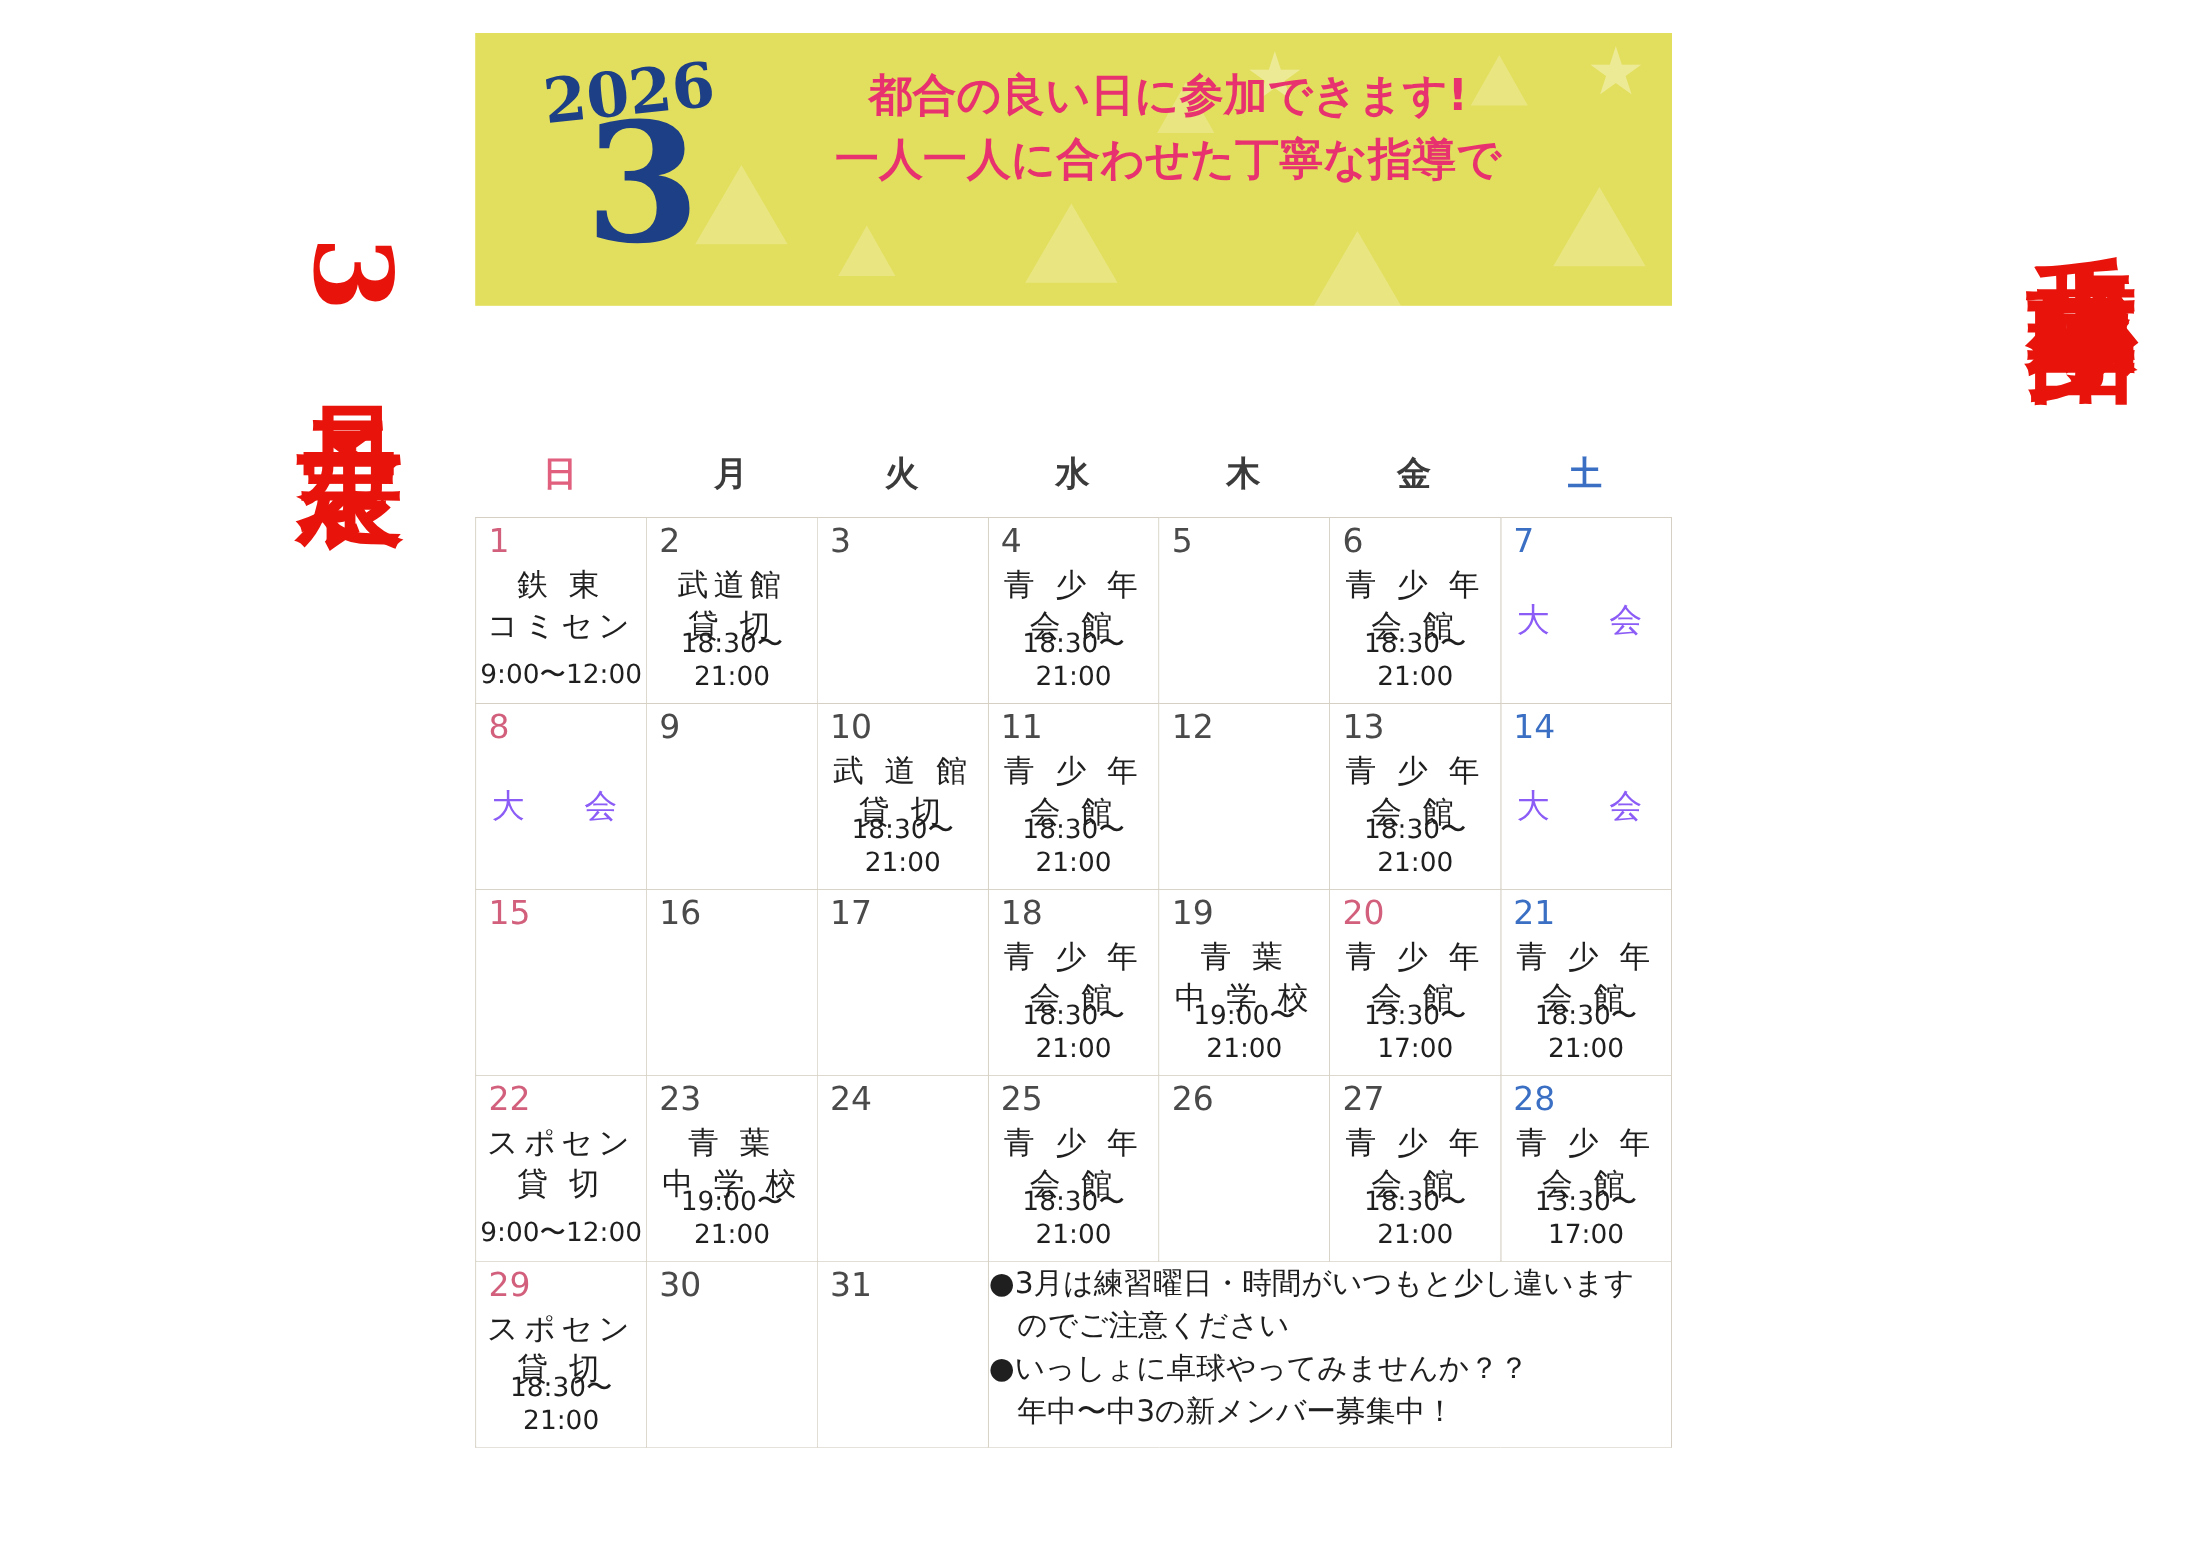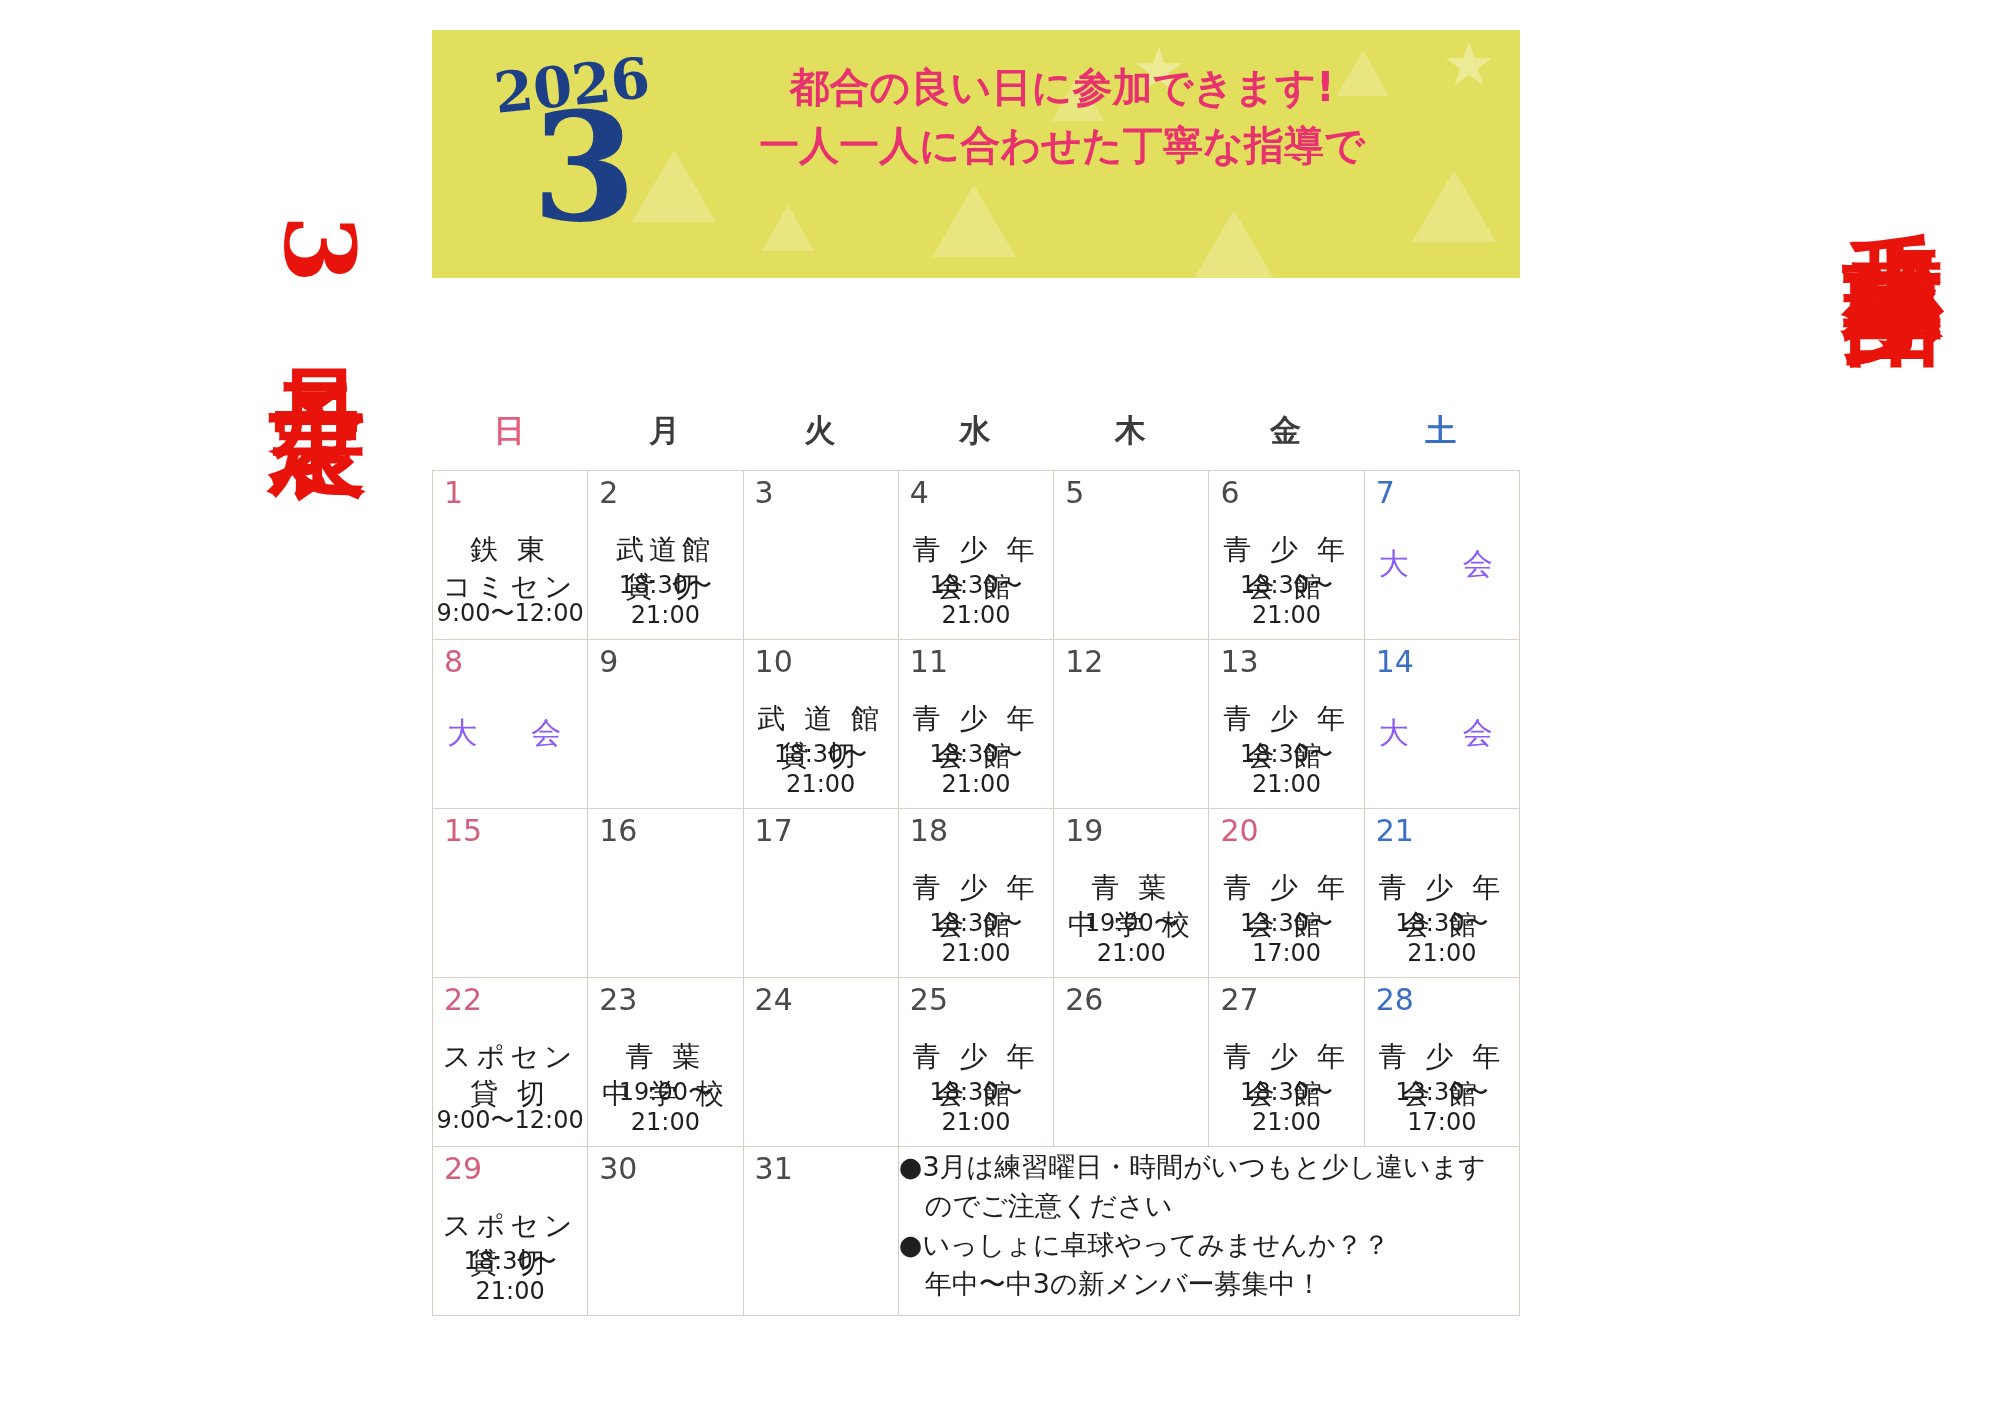--- a/index.html
+++ b/index.html
@@ -151,21 +151,21 @@
   }
   .daynum.sun { color: #d2607d; }
   .daynum.sat { color: #3a6fc4; }
   .daynum.wd  { color: #4a4a4a; }
 
   .place {
     text-align: center;
     font-size: 28px;
     color: #1f1f1f;
     line-height: 1.32;
-    margin-top: 24px;
+    margin-top: 6px;
     letter-spacing: 5px;
     font-family: "DejaVu Sans", sans-serif;
   }
   .time {
     position: absolute;
     bottom: 10px;
     left: 0;
     width: 100%;
     text-align: center;
     font-size: 24px;

